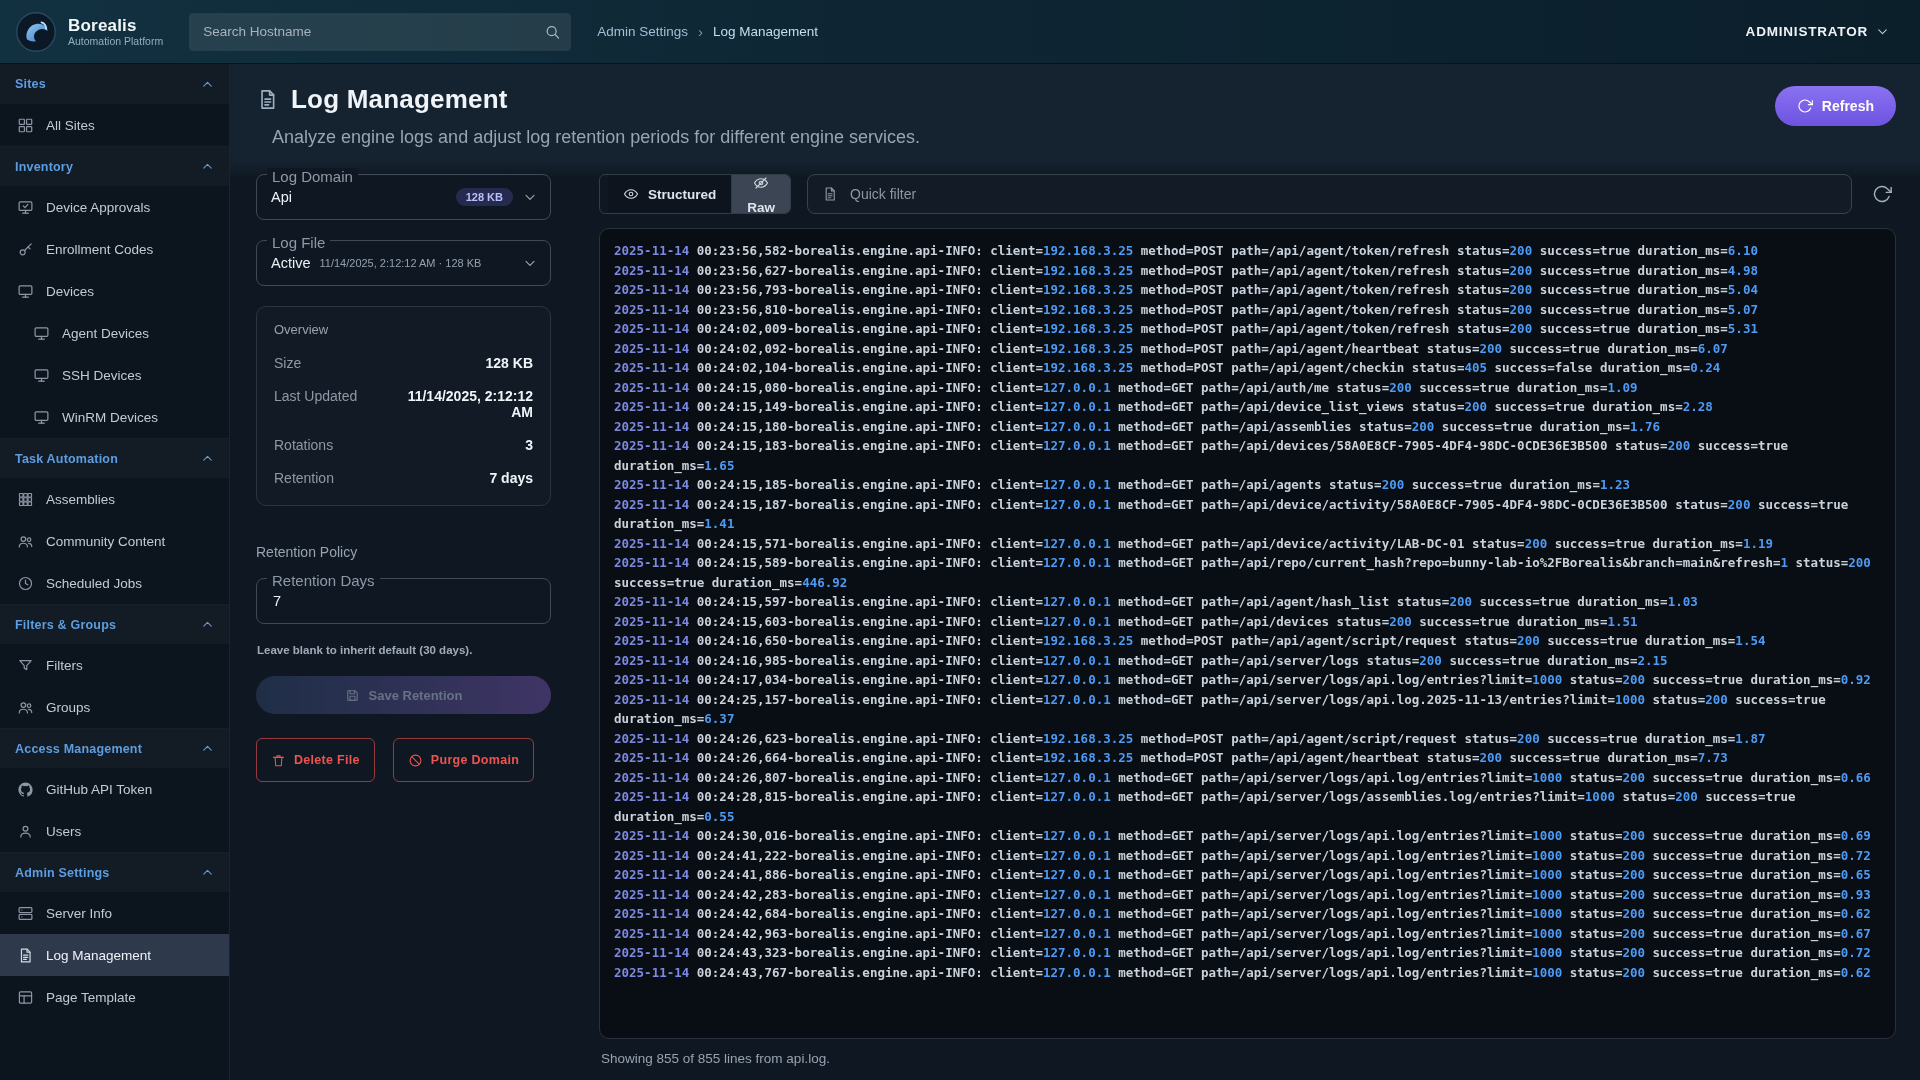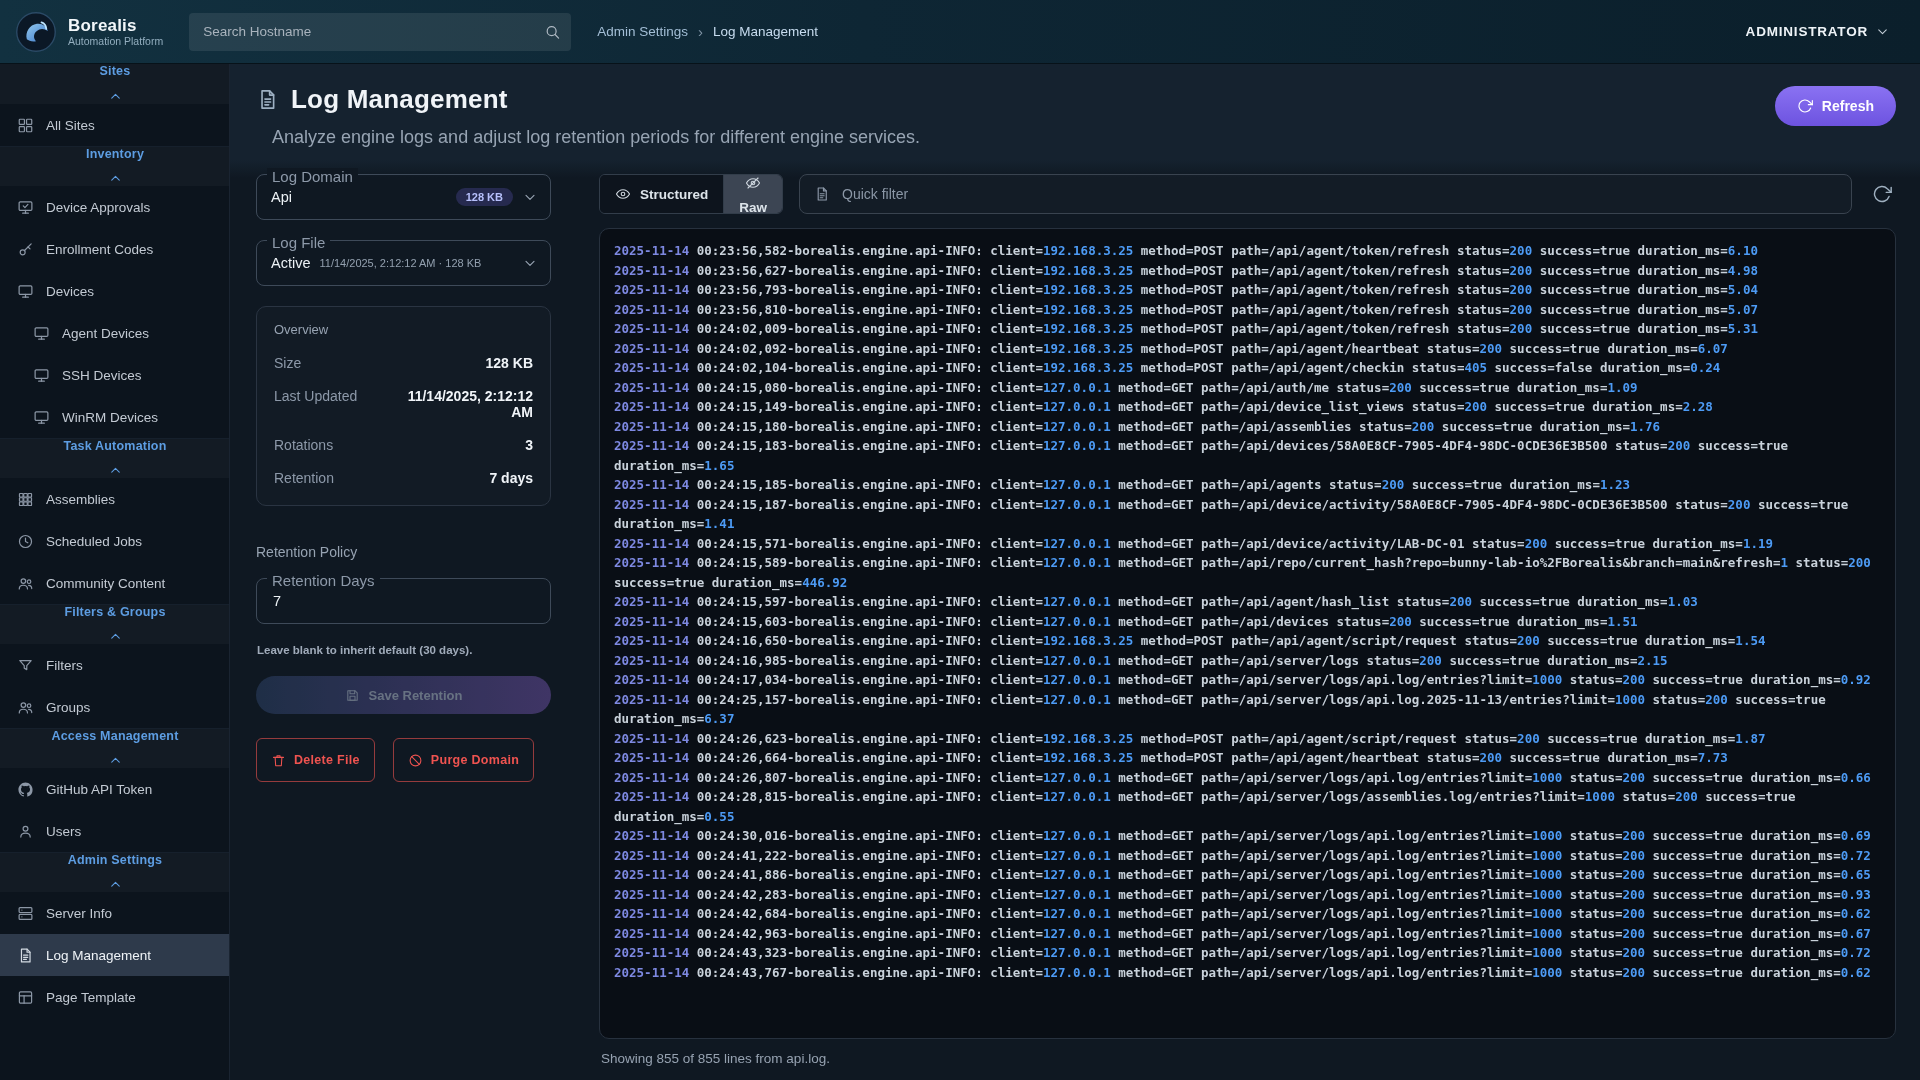--- a/index.html
+++ b/index.html
@@ -29,21 +29,21 @@
   .flex-spacer { flex:1; }
   .user-menu { display:flex; align-items:center; gap:7px; background:none; border:none; color:#eef3f7;
     font-family:inherit; font-size:13.5px; font-weight:700; letter-spacing:.8px; }
   .user-chev { color:#c2ccd6; display:flex; }
   .user-chev svg { width:15px; height:15px; }
 
   
   .layout { display:flex; height:1016px; }
   .sidebar { width:230px; flex:none; background:#0c141d; border-right:1px solid #1a2431; overflow:hidden; }
   .sb-section { height:40px; display:flex; align-items:center; justify-content:space-between;
-    padding:0 14px 0 15px; background:rgba(255,255,255,.03); border-top:1px solid #16202c; cursor:pointer;flex-direction:column; }
+    padding:0 14px 0 15px; background:rgba(255,255,255,.03); border-top:1px solid #16202c; cursor:pointer; }
   .sb-section:first-child { border-top:none; }
   .sb-section-label { color:#5d9de2; font-size:12.5px; font-weight:700; letter-spacing:.2px; }
   .sb-chev { color:#5d9de2; display:flex; }
   .sb-chev svg { width:15px; height:15px; }
   .sb-item { height:42px; display:flex; align-items:center; gap:12px; padding:0 12px 0 17px; cursor:pointer; color:#c3cad3; }
   .sb-icon { color:#8c97a6; display:flex; }
   .sb-icon svg { width:17px; height:17px; }
   .sb-label { font-size:13.5px; }
   .sb-item.indent { padding-left:33px; }
   .sb-item.active { background:#2e3a4b; color:#eff3f7; }
@@ -94,21 +94,21 @@
     font-weight:700; opacity:.8; margin-bottom:24px; cursor:default; }
   .save-btn svg { width:15px; height:15px; }
   .danger-row { display:flex; gap:18px; }
   .danger-btn { display:flex; align-items:center; gap:8px; height:44px; padding:0 14px; background:transparent;
     border:1px solid rgba(239,83,80,.6); border-radius:6px; color:var(--danger,#ef5350); font-family:inherit;
     font-size:12.5px; font-weight:700; letter-spacing:.3px; }
   .danger-btn svg { width:15px; height:15px; }
 
   
   .toolbar { display:flex; align-items:center; gap:16px; margin-bottom:14px; flex:none; }
-  .toggle { display:flex; border:1px solid #323d4a; border-radius:6px; overflow:hidden; }
+  .toggle { display:flex; border:1px solid #323d4a; border-radius:6px; overflow:hidden;padding-left:8px; }
   .seg { display:flex; align-items:center; gap:9px; height:38px; padding:0 15px; background:#0d141d; border:none;
     color:#dde4ea; font-family:inherit; font-size:13.5px; font-weight:600; }
   .seg + .seg { border-left:1px solid #323d4a;flex-direction:column; }
   .seg.active { background:#3c4553; }
   .seg-icon { display:flex; color:#cdd5dd; }
   .seg svg { width:16px; height:16px; }
   .filter { flex:1; display:flex; align-items:center; gap:10px; height:40px; border:1px solid #39434f; border-radius:8px;
     padding:0 14px; background:rgba(255,255,255,.02); }
   .filter-icon { color:#8d99a9; display:flex; }
   .filter-icon svg { width:16px; height:16px; }
@@ -287,36 +287,36 @@
               <rect x="3.5" y="15.5" width="5" height="5" rx="0.8"></rect>
               <rect x="9.5" y="15.5" width="5" height="5" rx="0.8"></rect>
               <rect x="15.5" y="15.5" width="5" height="5" rx="0.8"></rect>
             </svg>
           </span>
           <span class="sb-label">Assemblies</span>
         </div>
         <div class="sb-item">
           <span class="sb-icon">
             <svg viewBox="0 0 24 24" fill="none" stroke="currentColor" stroke-width="1.7" stroke-linecap="round" stroke-linejoin="round">
-              <circle cx="12" cy="12" r="8.5"></circle>
-              <polyline points="12 7.2 12 12 15.3 13.8"></polyline>
-            </svg>
-          </span>
-          <span class="sb-label">Scheduled Jobs</span>
-        </div>
-        <div class="sb-item">
-          <span class="sb-icon">
-            <svg viewBox="0 0 24 24" fill="none" stroke="currentColor" stroke-width="1.7" stroke-linecap="round" stroke-linejoin="round">
               <circle cx="9" cy="8.6" r="3.2"></circle>
               <path d="M3.2 19.6c0-3.2 2.6-5.1 5.8-5.1s5.8 1.9 5.8 5.1"></path>
               <circle cx="17" cy="9.4" r="2.5"></circle>
               <path d="M16.4 14.6c2.7.1 4.4 1.9 4.4 4.6"></path>
             </svg>
           </span>
           <span class="sb-label">Community Content</span>
+        </div>
+        <div class="sb-item">
+          <span class="sb-icon">
+            <svg viewBox="0 0 24 24" fill="none" stroke="currentColor" stroke-width="1.7" stroke-linecap="round" stroke-linejoin="round">
+              <circle cx="12" cy="12" r="8.5"></circle>
+              <polyline points="12 7.2 12 12 15.3 13.8"></polyline>
+            </svg>
+          </span>
+          <span class="sb-label">Scheduled Jobs</span>
         </div>
         <div class="sb-section">
           <span class="sb-section-label">Filters &amp; Groups</span>
           <span class="sb-chev">
             <svg viewBox="0 0 24 24" fill="none" stroke="currentColor" stroke-width="1.7" stroke-linecap="round" stroke-linejoin="round">
               <polyline points="6 14.5 12 8.5 18 14.5"></polyline>
             </svg>
           </span>
         </div>
         <div class="sb-item">

